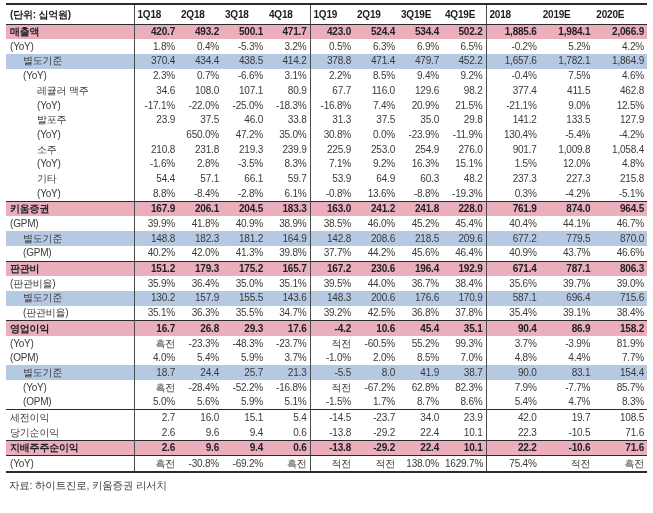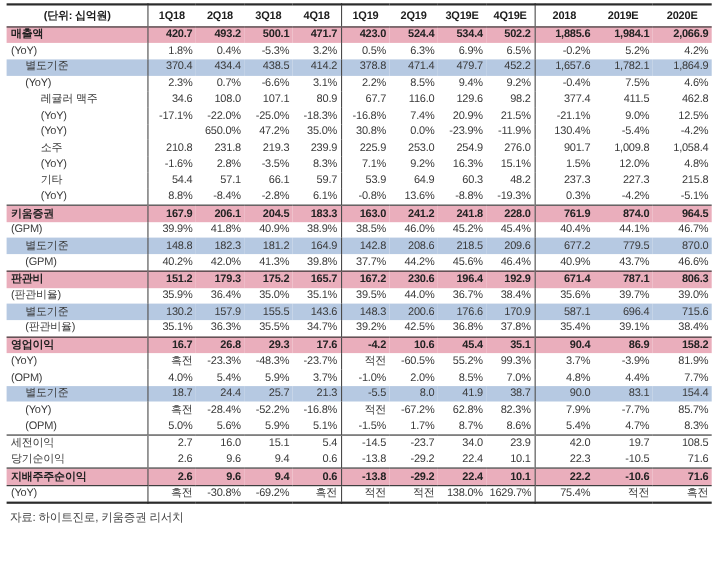--- a/index.html
+++ b/index.html
@@ -29,23 +29,23 @@
     border-top:2px solid var(--line-dark);
     border-bottom:2px solid var(--line-dark);
     letter-spacing:-0.2px;
   }
   table.fin col.c-label{width:128px;}
   table.fin col.c-q{width:44px;}
   thead th{
     border-bottom:1px solid var(--line-dark);
     font-weight:bold;color:#1c1c1c;
     padding:4px 3px 3px 3px;
-    text-align:center;white-space:nowrap;
+    text-align:left;white-space:nowrap;
   }
-  thead th.label{text-align:center;padding-left:4px;margin-left:15px;}
+  thead th.label{text-align:left;padding-left:4px;margin-left:15px;}
   td{
     padding:1.6px 3px;
     text-align:right;white-space:nowrap;
   }
   td.label{text-align:left;}
   .ind0{padding-left:4px;}
   .ind1{padding-left:17px;}
   .ind2{padding-left:31px;}
   tr.pink td{background:var(--pink-row);font-weight:bold;color:#222;}
   tr.blue td{background:var(--blue-row);margin-top:16px;}
@@ -170,20 +170,34 @@
           <td>-18.3%</td>
           <td class="divL">-16.8%</td>
           <td>7.4%</td>
           <td>20.9%</td>
           <td>21.5%</td>
           <td class="divL">-21.1%</td>
           <td>9.0%</td>
           <td>12.5%</td>
         </tr>
         <tr class="plain">
+          <td class="label ind2">발포주</td>
+          <td class="divL">23.9</td>
+          <td>37.5</td>
+          <td>46.0</td>
+          <td>33.8</td>
+          <td class="divL">31.3</td>
+          <td>37.5</td>
+          <td>35.0</td>
+          <td>29.8</td>
+          <td class="divL">141.2</td>
+          <td>133.5</td>
+          <td>127.9</td>
+        </tr>
+        <tr class="plain">
           <td class="label ind2">(YoY)</td>
           <td class="divL"></td>
           <td>650.0%</td>
           <td>47.2%</td>
           <td>35.0%</td>
           <td class="divL">30.8%</td>
           <td>0.0%</td>
           <td>-23.9%</td>
           <td>-11.9%</td>
           <td class="divL">130.4%</td>

